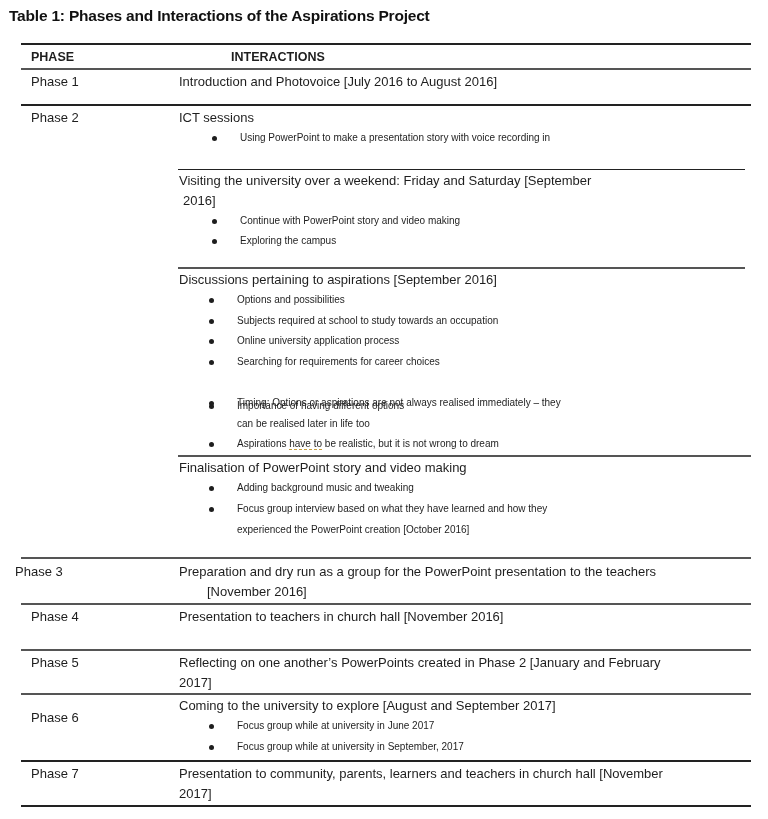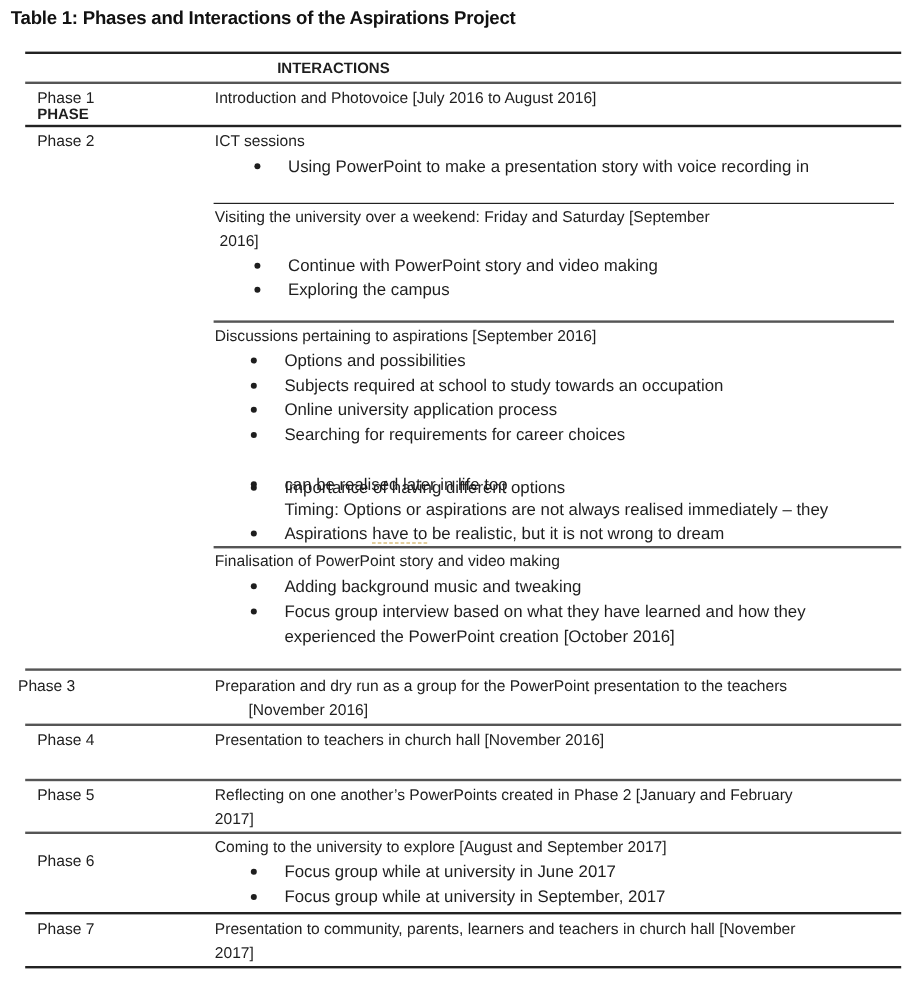--- a/index.html
+++ b/index.html
@@ -15,21 +15,21 @@
   }
   .rule { position: absolute; height: 0; border-top: 2px solid #222; }
   .rule.gray { border-top-color: #555; }
   .rule.thin { border-top-width: 1.5px; }
   .txt {
     position: absolute; font-size: 13px; line-height: 20.5px;
     white-space: nowrap; color: #1e1e1e;
   }
   .hdr { font-weight: bold; font-size: 12.5px; }
   .bullet {
-    position: absolute; font-size: 14px; line-height: 20.5px; color: #1e1e1e;
+    position: absolute; font-size: 10px; line-height: 20.5px; color: #1e1e1e;
   }
   .bullet::before {
     content: ""; position: absolute; left: -28px; top: 8px;
     width: 5px; height: 5px; border-radius: 50%; background: #1e1e1e;
   }
   .squiggle { border-bottom: 1px dashed #c8a040; }
 </style>
 </head>
 <body>
 
@@ -43,21 +43,21 @@
   <div class="rule thin" style="left:178px;width:567px;top:169px;"></div>
   <div class="rule gray" style="left:178px;width:567px;top:267px;"></div>
   <div class="rule gray" style="left:178px;width:573px;top:455px;"></div>
   <div class="rule gray" style="left:21px;width:730px;top:557px;"></div>
   <div class="rule gray" style="left:21px;width:730px;top:603px;"></div>
   <div class="rule gray" style="left:21px;width:730px;top:649px;"></div>
   <div class="rule gray" style="left:21px;width:730px;top:693px;"></div>
   <div class="rule" style="left:21px;width:730px;top:760px;"></div>
   <div class="rule" style="left:21px;width:730px;top:805px;"></div>
 
-  <div class="txt hdr" style="left:31px;top:47px;margin-top:38px;">PHASE</div>
+  <div class="txt hdr" style="left:31px;top:47px;">PHASE</div>
   <div class="txt hdr" style="left:195px;top:47px;padding-left:36px;">INTERACTIONS</div>
 
   <div class="txt" style="left:31px;top:72px;">Phase 1</div>
   <div class="txt" style="left:179px;top:72px;">Introduction and Photovoice [July 2016 to August 2016]</div>
 
   <div class="txt" style="left:31px;top:108px;">Phase 2</div>
 
   <div class="txt" style="left:179px;top:108px;">ICT sessions</div>
   <div class="bullet" style="left:240px;top:128px;">
     <div>Using PowerPoint to make a presentation story with voice recording in</div>
@@ -68,22 +68,22 @@
   <div class="bullet" style="left:240px;top:211px;"><span>Continue with PowerPoint story and video making</span></div>
   <div class="bullet" style="left:240px;top:231px;"><span>Exploring the campus</span></div>
 
   <div class="txt" style="left:179px;top:270px;">Discussions pertaining to aspirations [September 2016]</div>
   <div class="bullet" style="left:237px;top:290px;"><span>Options and possibilities</span></div>
   <div class="bullet" style="left:237px;top:311px;"><span>Subjects required at school to study towards an occupation</span></div>
   <div class="bullet" style="left:237px;top:331px;"><span>Online university application process</span></div>
   <div class="bullet" style="left:237px;top:352px;"><span>Searching for requirements for career choices</span></div>
   <div class="bullet" style="left:237px;top:372px;margin-top:24px;"><span>Importance of having different options</span></div>
   <div class="bullet" style="left:237px;top:393px;">
+    <div>Timing: Options or aspirations are not always realised immediately – they</div>
     <div>can be realised later in life too</div>
-    <div>Timing: Options or aspirations are not always realised immediately – they</div>
   </div>
   <div class="bullet" style="left:237px;top:434px;white-space:nowrap;">
     <span>Aspirations </span><span class="squiggle">have to</span><span> be realistic, but it is not wrong to dream</span>
   </div>
 
   <div class="txt" style="left:179px;top:458px;">Finalisation of PowerPoint story and video making</div>
   <div class="bullet" style="left:237px;top:478px;"><span>Adding background music and tweaking</span></div>
   <div class="bullet" style="left:237px;top:499px;">
     <div>Focus group interview based on what they have learned and how they</div>
     <div>experienced the PowerPoint creation [October 2016]</div>

